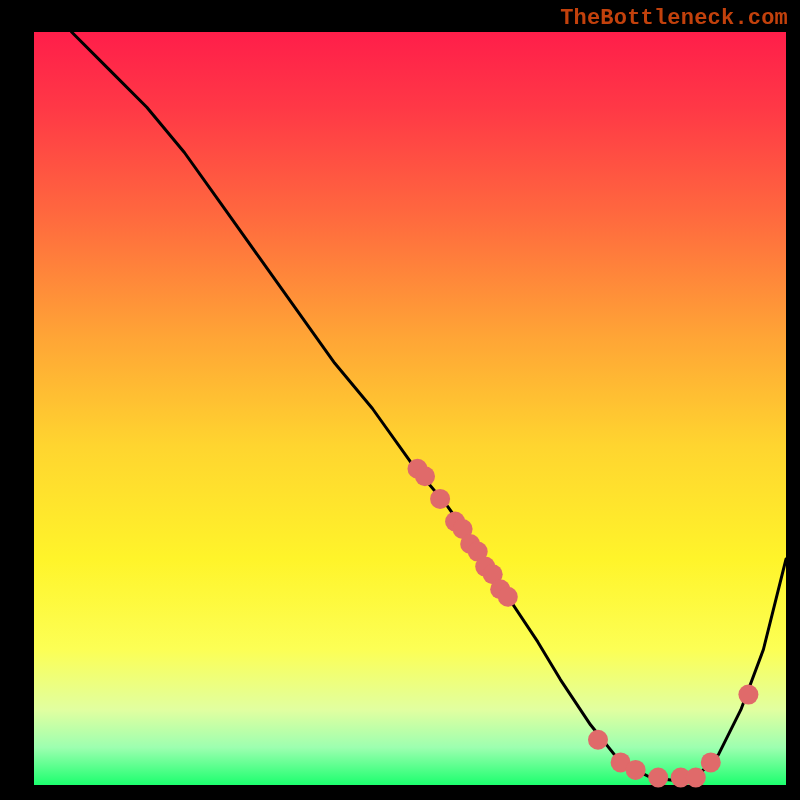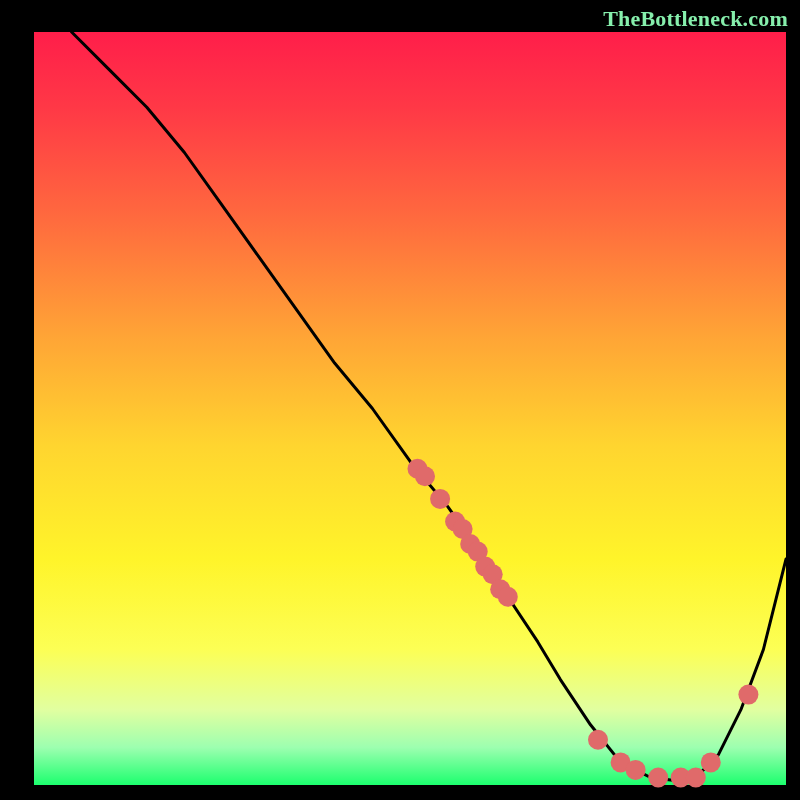--- a/index.html
+++ b/index.html
@@ -12,24 +12,24 @@
   }
   .container {
     position: relative;
     width: 800px;
     height: 800px;
   }
   .watermark {
     position: absolute;
     top: 6px;
     right: 12px;
-    font-family: Liberation Serif, serif;
+    font-family: Liberation Mono, monospace;
     font-size: 22px;
     font-weight: bold;
-    color: #86efac;
+    color: #c2410c;
     letter-spacing: 0.2px;
     z-index: 10;
   }
 </style>
 </head>
 <body>
 
 <div class="container">
   <div class="watermark">TheBottleneck.com</div>
   <svg id="chart-svg" width="800" height="800">

